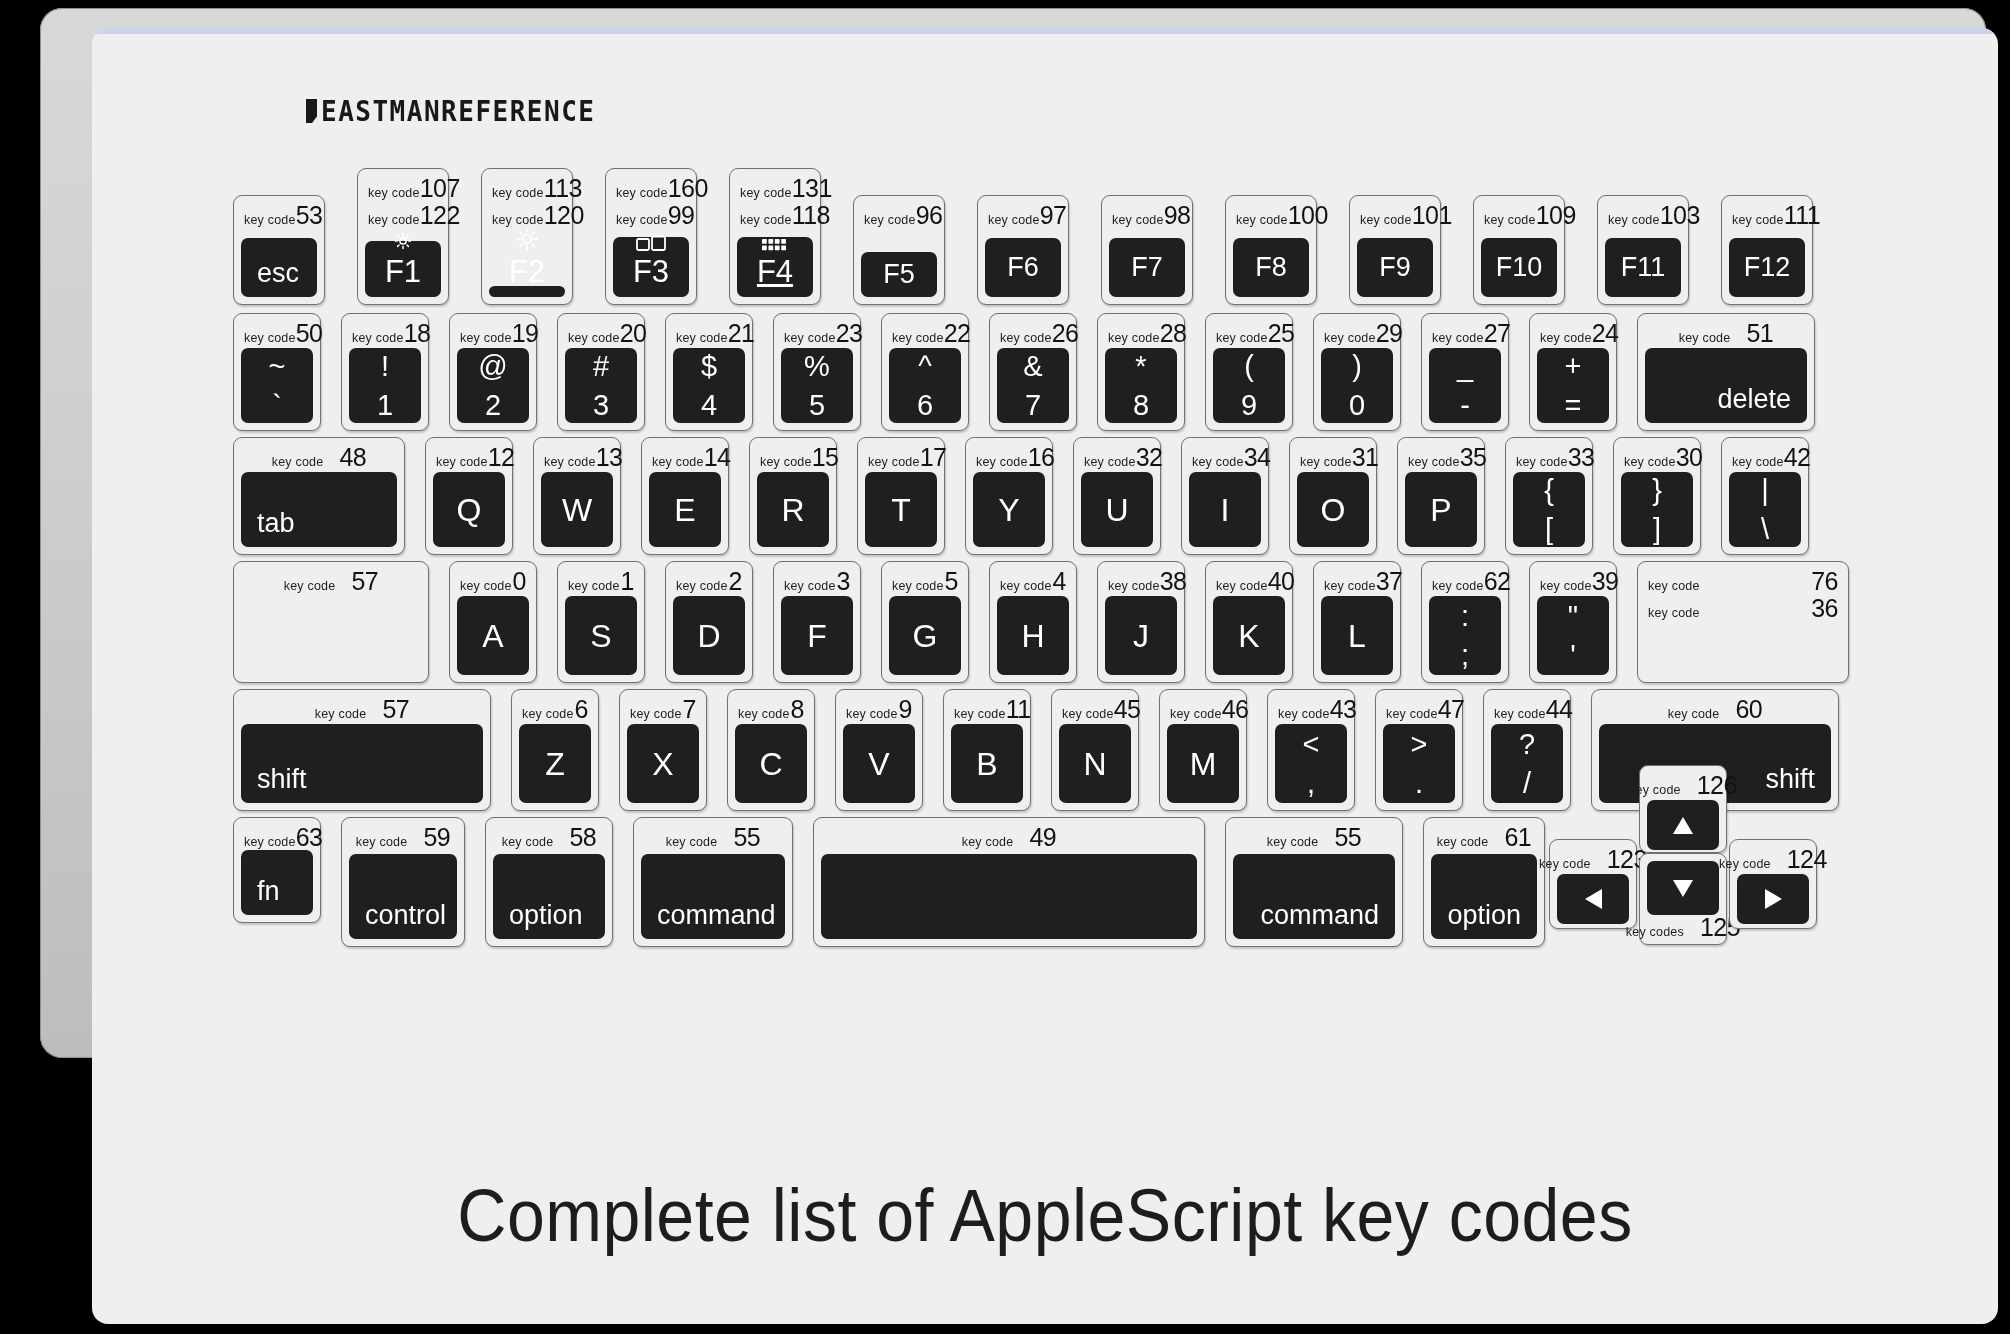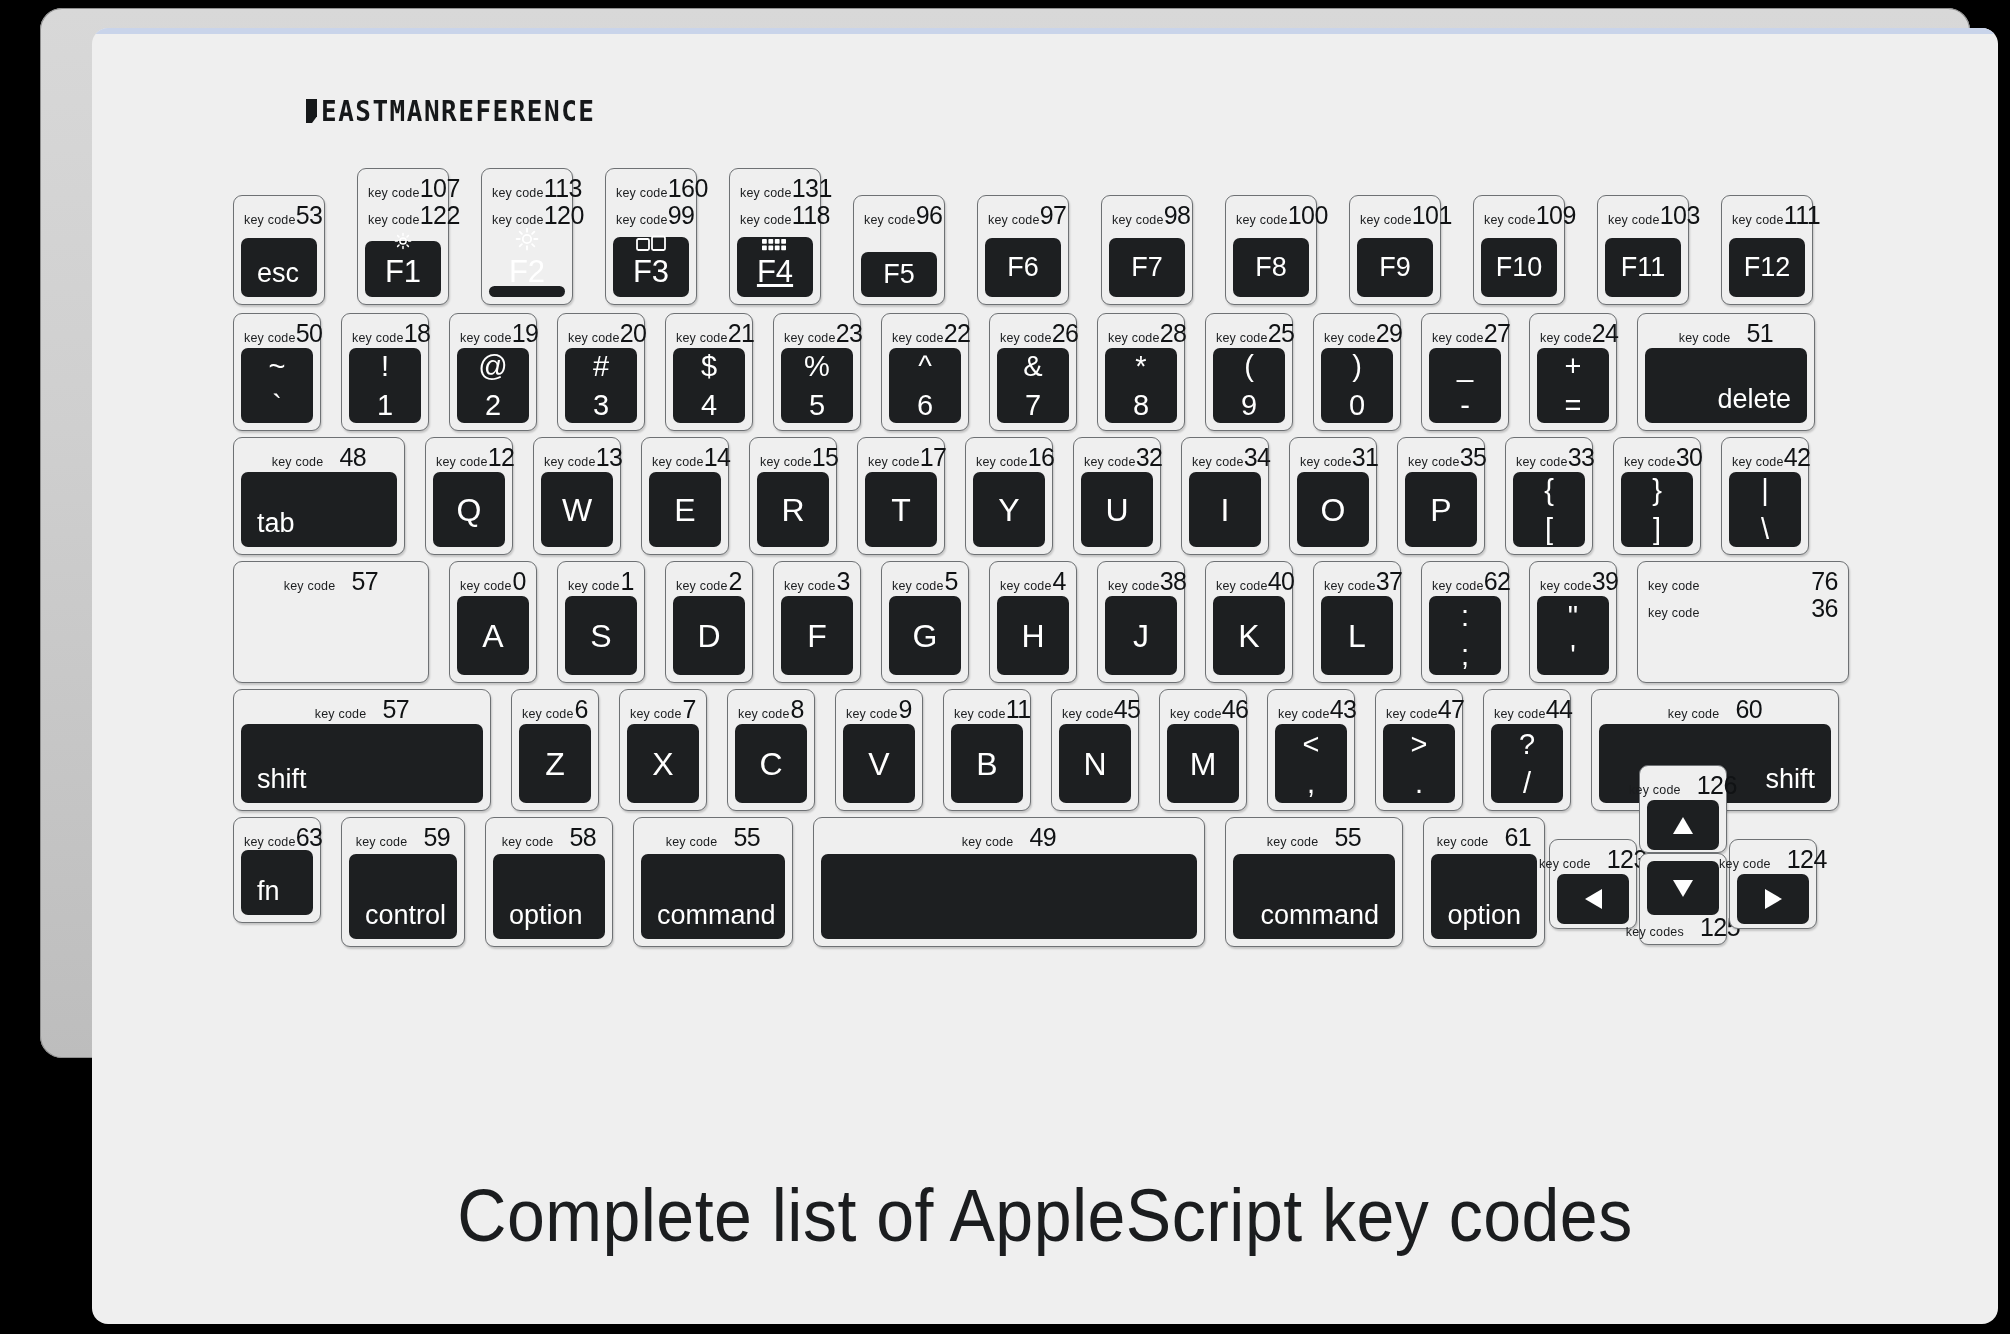--- a/index.html
+++ b/index.html
@@ -10,20 +10,21 @@
     overflow:hidden;
   }
   
   #frame{
     position:absolute;
     left:40px; top:8px;
     width:1930px; height:1050px;
     background:linear-gradient(180deg,#d8d8d8 0%,#cfcfcf 40%,#bdbdbd 100%);
     border-radius:22px;
     box-shadow:0 0 0 1px #8f8f8f inset;
+    padding-left:16px;
   }
   #screen{
     position:absolute;
     left:52px; top:20px;
     width:1906px; height:1296px;
     background:#efefef;
     border-radius:16px;
     overflow:hidden;
   }
   #topbar{

